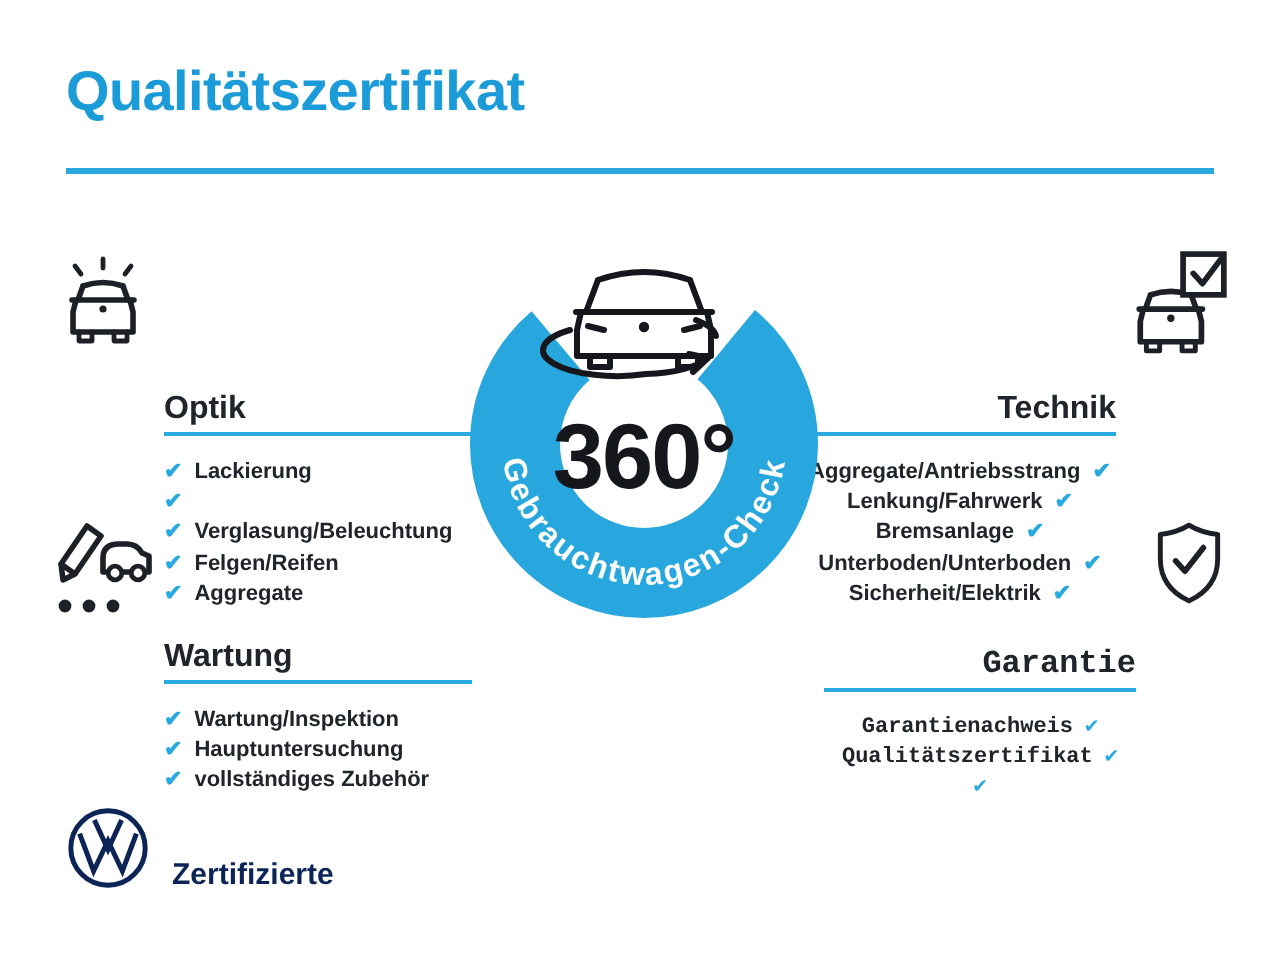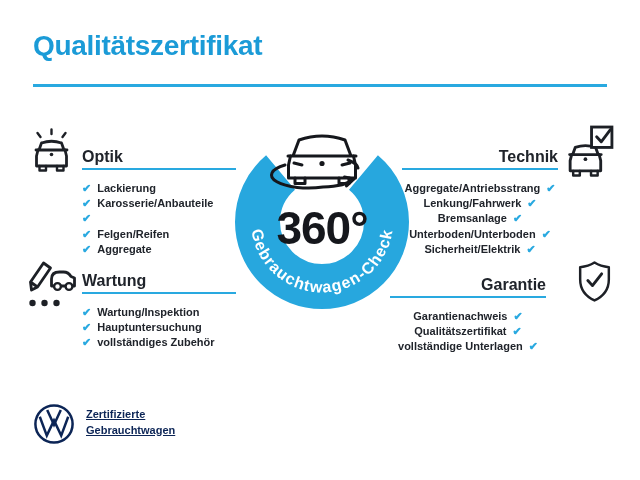--- a/index.html
+++ b/index.html
@@ -6,33 +6,33 @@
   .canvas{position:relative;width:640px;height:480px;background:#fff;overflow:hidden;
           font-family:"Liberation Sans",sans-serif;padding-left:10px;}
 
   
   .title{position:absolute;left:33px;top:30px;margin:0;font-size:28px;font-weight:bold;
          letter-spacing:-0.3px;color:var(--title_blue,#1b9bd7);}
   .title-rule{position:absolute;left:33px;top:84px;width:574px;height:3px;
               background:var(--accent,#29a9e0);}
 
   
-  .sec{position:absolute;width:154px;}
+  .sec{position:absolute;width:154px;margin-top:48px;}
   .sec .hd{margin:0;font-size:16px;line-height:17px;font-weight:bold;color:var(--dark,#20242b);}
   .sec .rule{height:2px;margin-top:3px;background:var(--accent,#29a9e0);}
   .sec .items{margin-top:12px;display:flex;flex-direction:column;gap:2.2px;}
   .row{display:flex;align-items:center;gap:6px;font-size:11px;line-height:13px;
        font-weight:bold;color:var(--dark,#20242b);white-space:nowrap;}
   .chk{color:var(--accent,#29a9e0);font-size:11px;line-height:13px;}
   .sec.right{width:156px;text-align:right;}
   .sec.right .row{justify-content:center;}
   #sec-optik{left:82px;top:148px;}
   #sec-wartung{left:82px;top:272px;}
   #sec-technik{left:402px;top:148px;}
-  #sec-garantie{left:390px;top:276px;}
+  #sec-garantie{left:412px;top:276px;font-family:Liberation Mono, monospace;}
 
   
   .icon{position:absolute;}
   #icon-optik{left:28px;top:127px;}
   #icon-wartung{left:24px;top:260px;}
   #icon-technik{left:564px;top:125px;}
   #icon-garantie{left:577px;top:260px;}
   .stroke-dark{stroke:#1d2026;fill:none;stroke-width:2.8;stroke-linecap:round;stroke-linejoin:round;}
   .stroke-dark-thin{stroke:#1d2026;fill:none;stroke-width:2.4;stroke-linecap:round;stroke-linejoin:round;}
   .fill-dark{fill:#1d2026;stroke:none;}
@@ -45,22 +45,22 @@
   .ring-label{fill:#ffffff;font-family:"Liberation Sans",sans-serif;font-size:16px;
               font-weight:bold;letter-spacing:1.1px;}
   .center-value{fill:#15171c;font-family:"Liberation Sans",sans-serif;font-size:46px;
                 font-weight:bold;letter-spacing:-1px;}
   .car-stroke{stroke:#15171c;fill:none;stroke-width:3;stroke-linecap:round;stroke-linejoin:round;}
   .car-fill{fill:#15171c;stroke:none;}
 
   
   .footer-logo{position:absolute;left:33px;top:403px;}
   .vw-stroke{stroke:var(--navy,#0c2556);fill:none;stroke-width:2.5;stroke-linecap:butt;stroke-linejoin:miter;}
-  .footer-text{position:absolute;left:86px;top:407px;font-size:11px;line-height:15.5px;
-               font-weight:bold;color:var(--navy,#0c2556);text-decoration:underline;}
+  .footer-text{position:absolute;left:86px;top:430px;font-size:15px;line-height:15.5px;
+               font-weight:bold;color:var(--navy,#0c2556);}
 </style>
 </head>
 <body>
 
 <div class="canvas">
 
   <h1 class="title">Qualitätszertifikat</h1>
   <div class="title-rule"></div>
 
   <div class="icon" id="icon-optik">
@@ -108,24 +108,24 @@
   <section class="sec" id="sec-optik">
     <h2 class="hd">Optik</h2>
     <div class="rule"></div>
     <div class="items">
       <div class="row">
           <span class="chk">✔</span>
           <span>Lackierung</span>
         </div>
       <div class="row">
           <span class="chk">✔</span>
-          <span>Karosserie/Anbauteile</span>
-        </div>
-      <div class="row">
-          <span class="chk">✔</span>
+        </div>
+      <div class="row">
+          <span class="chk">✔</span>
+          <span>Verglasung/Beleuchtung</span>
         </div>
       <div class="row">
           <span class="chk">✔</span>
           <span>Felgen/Reifen</span>
         </div>
       <div class="row">
           <span class="chk">✔</span>
           <span>Aggregate</span>
         </div>
     </div>
@@ -183,21 +183,20 @@
     <div class="items">
       <div class="row">
           <span>Garantienachweis</span>
           <span class="chk">✔</span>
         </div>
       <div class="row">
           <span>Qualitätszertifikat</span>
           <span class="chk">✔</span>
         </div>
       <div class="row">
-          <span>vollständige Unterlagen</span>
           <span class="chk">✔</span>
         </div>
     </div>
   </section>
 
   <div class="center-graphic">
     <svg width="190" height="190" viewBox="0 0 190 190">
       <circle class="ring" cx="95" cy="95" r="64.5" pathLength="360" stroke-dasharray="230 80"></circle>
       <path id="tp-ringlabel" d="M 27 74 A 71 71 0 1 0 163 74" fill="none"></path>
       <text class="ring-label" text-anchor="middle">
@@ -218,16 +217,15 @@
 
   <div class="footer-logo">
     <svg width="42" height="42" viewBox="0 0 42 42">
       <circle class="vw-stroke" cx="21" cy="21" r="18.6"></circle>
       <path class="vw-stroke" d="M14.2 7 L21 21.8 L27.8 7"></path>
       <path class="vw-stroke" d="M6.8 13.8 L13.8 32.6 L21 17.4 L28.2 32.6 L35.2 13.8"></path>
     </svg>
   </div>
   <div class="footer-text">
     <div>Zertifizierte</div>
-    <div>Gebrauchtwagen</div>
   </div>
 
 </div>
 
 </body></html>

